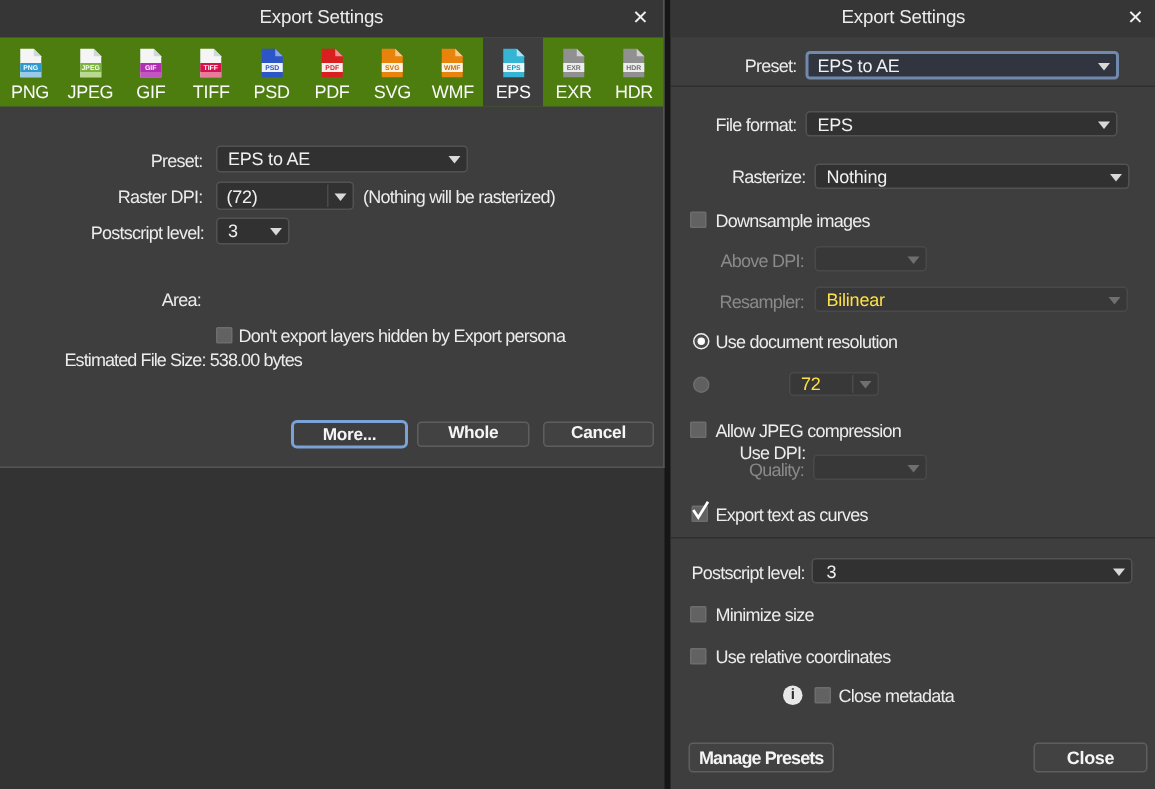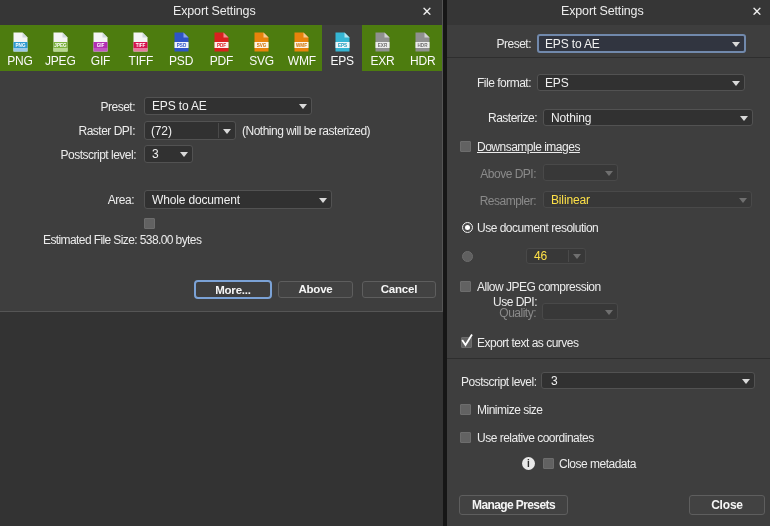--- a/index.html
+++ b/index.html
@@ -160,31 +160,28 @@
       </div>
     <div class="abs txt" style="left:242px; top:124px;text-align:right;">(Nothing will be rasterized)</div>
 
     <div class="abs txt lbl" style="left:28px; top:148px; width:108px;">Postscript level:</div>
     <div class="dd" style="left:144px; top:145px; width:49px; height:18px;">
         <span class="t">3</span>
         <span class="arr"></span>
       </div>
 
     <div class="abs txt lbl" style="left:74px; top:193px; width:60px;">Area:</div>
-    <div class="dd" style="left:144px; top:190px; width:188px; height:19px;">
-        <span class="t">Whole document</span>
-        <span class="arr"></span>
-      </div>
 
     <div class="cb" style="left:144px; top:218px;"></div>
+    <div class="abs txt" style="left:159px; top:217px;">Don't export layers hidden by Export persona</div>
 
     <div class="abs txt" style="left:43px; top:233px; letter-spacing:-0.6px;">Estimated File Size: 538.00 bytes</div>
 
     <div class="btn" style="left:194px; top:280px; width:78px; height:19px; line-height:16px; background:#3e3e3e; border:2px solid #7ba2d6; border-radius:4px;">More...</div>
-    <div class="btn" style="left:278px; top:281px; width:75px; height:17px; line-height:15px;">Above</div>
+    <div class="btn" style="left:278px; top:281px; width:75px; height:17px; line-height:15px;">Whole</div>
     <div class="btn" style="left:362px; top:281px; width:74px; height:17px; line-height:15px;">Cancel</div>
   </div>
 </div>
 
 <div class="abs" style="left:447px; top:0; width:323px; height:526px; background:#3e3e3e;">
   <div class="abs" style="left:0; top:0; width:100%; height:25px; background:#363636;">
     <div class="abs txt" style="left:114px; top:4px; font-size:12.5px; letter-spacing:-0.15px;">Export Settings</div>
     <div class="x" style="left:298px;">✕</div>
   </div>
 
@@ -202,40 +199,40 @@
       <span class="arr"></span>
     </div>
 
   <div class="abs txt lbl" style="left:20px; top:111px; width:70px;">Rasterize:</div>
   <div class="dd" style="left:96px; top:109px; width:210px; height:17px;">
       <span class="t">Nothing</span>
       <span class="arr"></span>
     </div>
 
   <div class="cb" style="left:13px; top:141px;"></div>
-  <div class="abs txt" style="left:30px; top:140px;text-decoration:underline;">Downsample images</div>
+  <div class="abs txt" style="left:30px; top:140px;">Downsample images</div>
 
   <div class="abs txt lbl dim" style="left:19px; top:167px; width:70px;">Above DPI:</div>
   <div class="dd dis" style="left:96px; top:164px; width:75px; height:17px;">
       <span class="arr"></span>
     </div>
 
   <div class="abs txt lbl dim" style="left:19px; top:194px; width:70px;">Resampler:</div>
   <div class="dd dis" style="left:96px; top:191px; width:209px; height:17px;">
       <span class="t">Bilinear</span>
       <span class="arr"></span>
     </div>
 
   <div class="radio sel" style="left:15px; top:222px;"></div>
   <div class="abs txt" style="left:30px; top:221px;">Use document resolution</div>
 
   <div class="radio" style="left:15px; top:251px;"></div>
   <div class="abs txt" style="left:46px; top:251px;margin-top:44px;">Use DPI:</div>
   <div class="dd dis" style="left:79px; top:248px; width:60px; height:16px;">
-      <span class="t">46</span>
+      <span class="t">72</span>
     <span class="abs" style="right:16px; top:1px; bottom:1px; width:1px; background:#4a4a4a;"></span>
     <span class="arr" style="right:4px;"></span>
     </div>
 
   <div class="cb" style="left:13px; top:281px;"></div>
   <div class="abs txt" style="left:30px; top:280px;">Allow JPEG compression</div>
 
   <div class="abs txt lbl dim" style="left:25px; top:306px; width:64px;">Quality:</div>
   <div class="dd dis" style="left:95px; top:303px; width:76px; height:17px;">
       <span class="arr"></span>
@@ -258,15 +255,15 @@
   <div class="cb" style="left:13px; top:404px;"></div>
   <div class="abs txt" style="left:30px; top:403px;">Minimize size</div>
 
   <div class="cb" style="left:13px; top:432px;"></div>
   <div class="abs txt" style="left:30px; top:431px;">Use relative coordinates</div>
 
   <div class="abs" style="left:75px; top:457px; width:13px; height:13px; border-radius:50%; background:#e8e8e8; color:#2c2c2c; font-size:10px; font-weight:bold; text-align:center; line-height:13px;">i</div>
   <div class="cb" style="left:96px; top:458px;"></div>
   <div class="abs txt" style="left:112px; top:457px;">Close metadata</div>
 
-  <div class="btn" style="left:12px; top:495px; width:109px; height:20px; line-height:18px; font-size:12px; letter-spacing:-0.6px;">Manage Presets</div>
+  <div class="btn" style="left:12px; top:495px; width:97px; height:20px; line-height:18px; font-size:12px; letter-spacing:-0.6px;">Manage Presets</div>
   <div class="btn" style="left:242px; top:495px; width:76px; height:20px; line-height:18px; font-size:12px;">Close</div>
 </div>
 
 </body></html>

